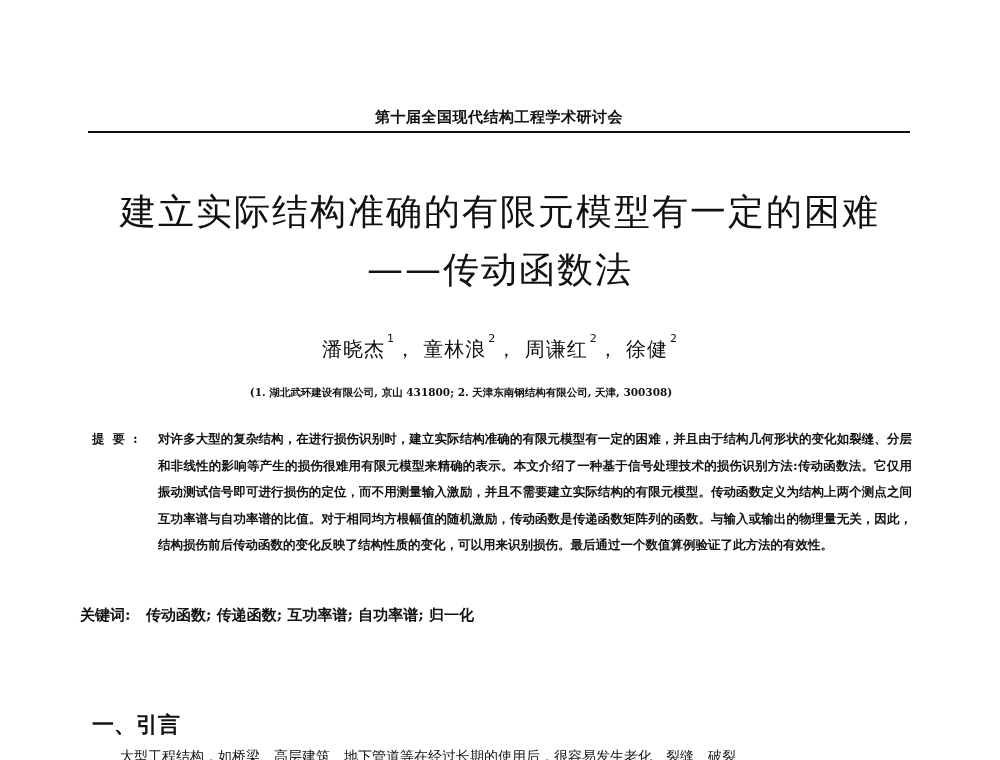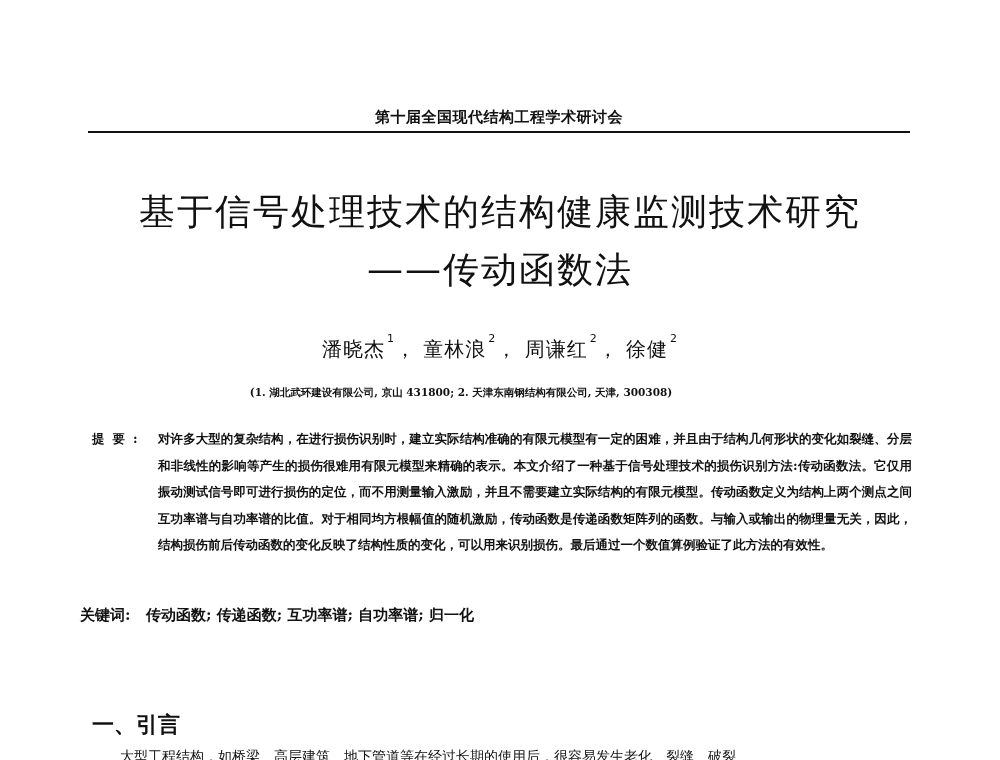--- a/index.html
+++ b/index.html
@@ -52,21 +52,21 @@
     position: absolute; left: 120px; top: 748px; width: 800px;
     font-size: 14px; white-space: nowrap;
   }
 </style>
 </head>
 <body>
 
 <div class="header">第十届全国现代结构工程学术研讨会</div>
 <div class="header-rule"></div>
 
-<div class="title l1">基于信号处理技术的结构健康监测技术研究</div>
+<div class="title l1">建立实际结构准确的有限元模型有一定的困难</div>
 <div class="title l2">——传动函数法</div>
 
 <div class="authors">
   <span>潘晓杰</span><sup>1</sup>，
   <span>童林浪</span><sup>2</sup>，
   <span>周谦红</span><sup>2</sup>，
   <span>徐健</span><sup>2</sup>
 </div>
 
 <div class="affil">(1. 湖北武环建设有限公司, 京山 431800;    2. 天津东南钢结构有限公司, 天津, 300308)</div>

